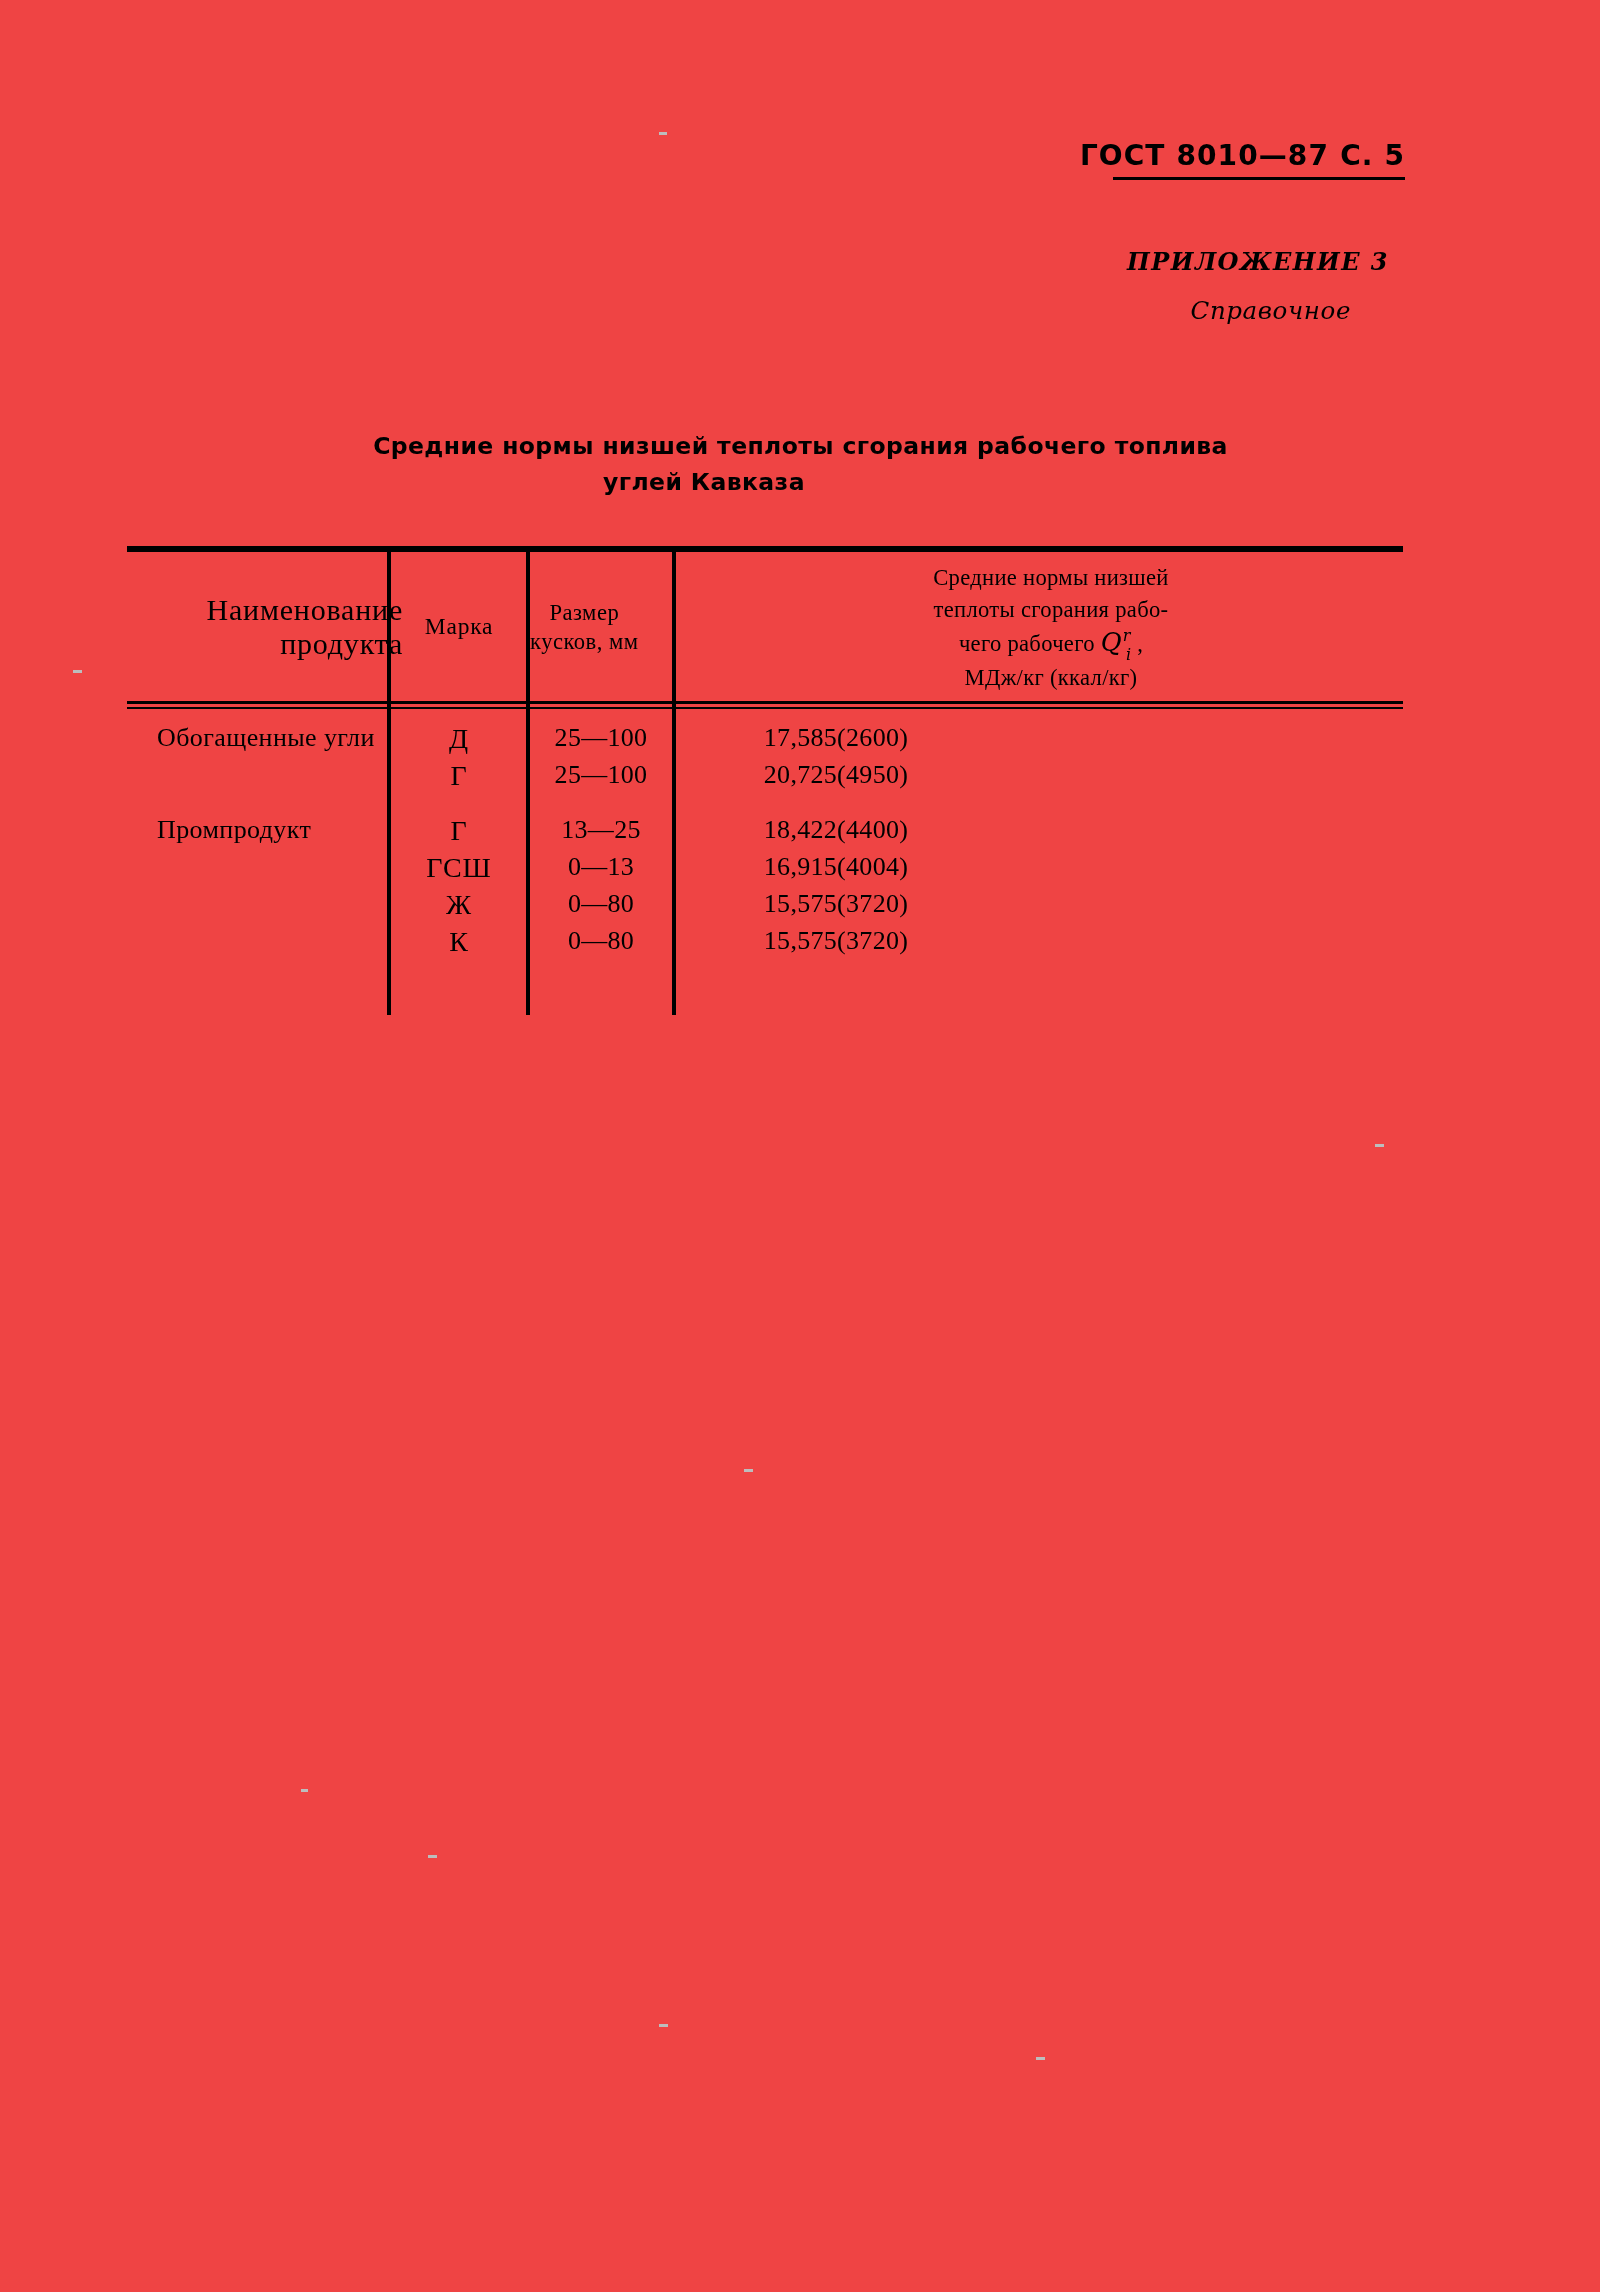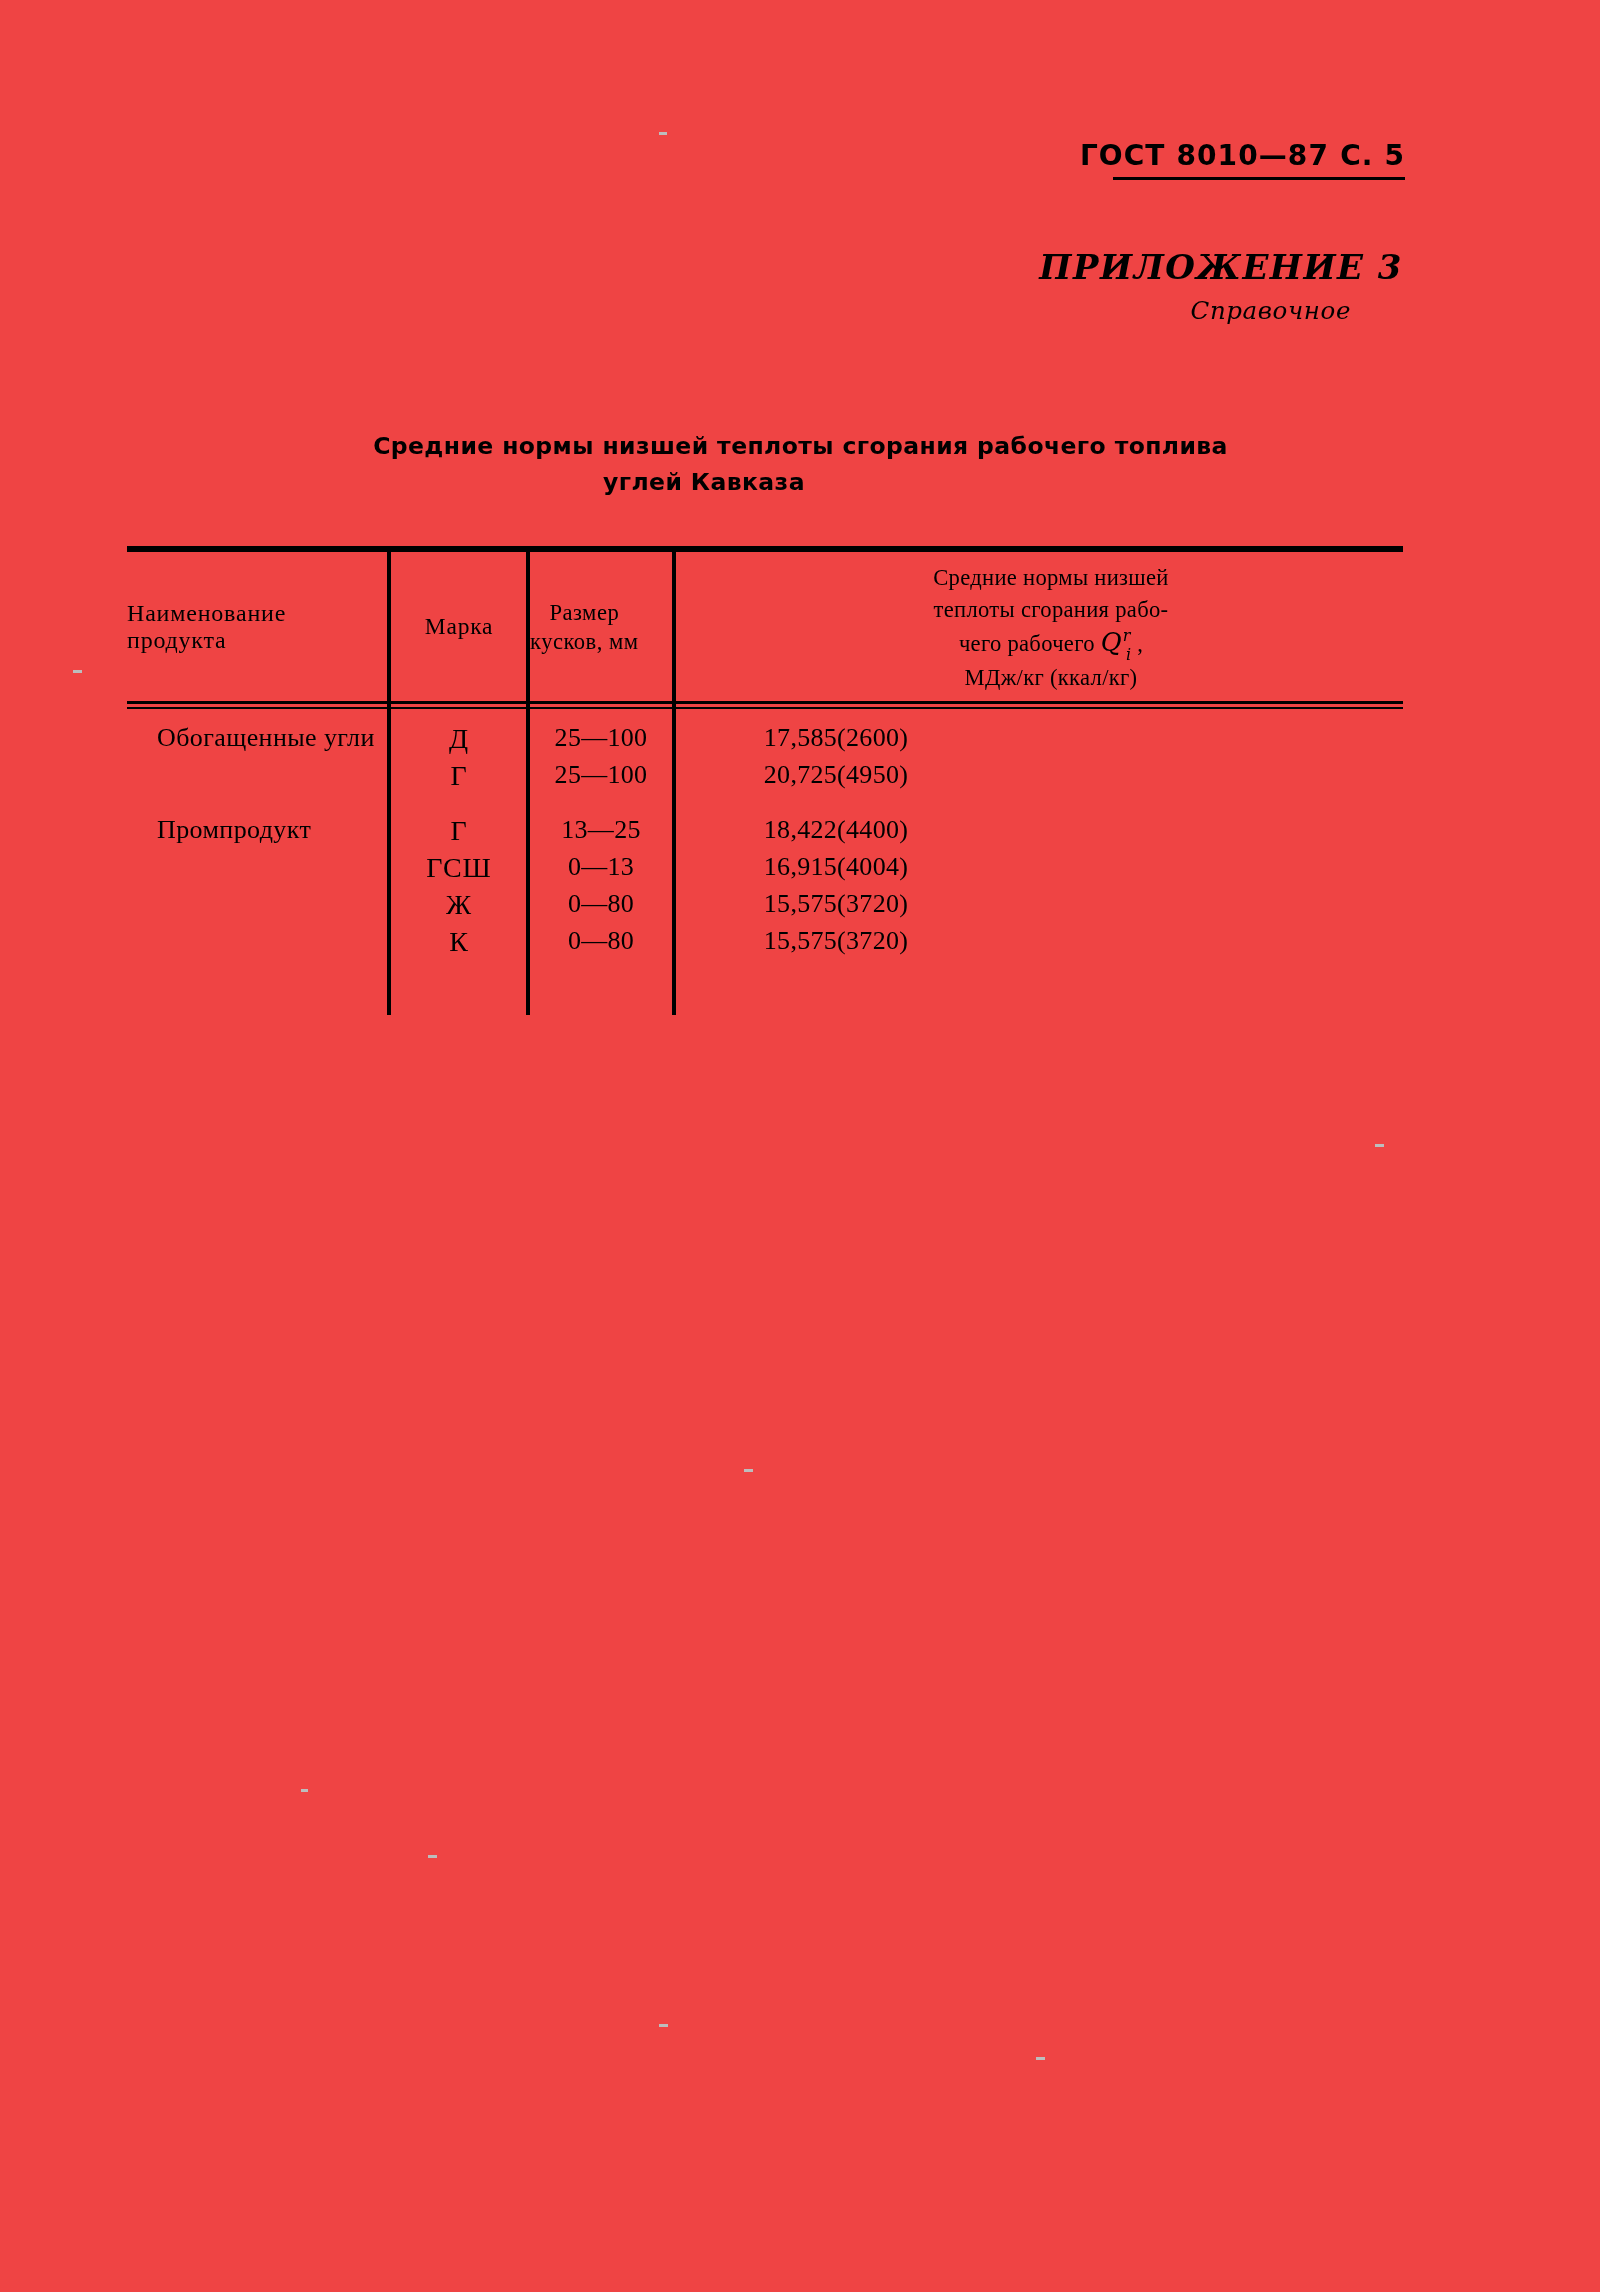--- a/index.html
+++ b/index.html
@@ -42,25 +42,25 @@
     left: 1113px;
     width: 292px;
     height: 2.8px;
     background: #000;
   }
 
   
   .appendix-title {
     position: absolute;
     top: 247px;
-    right: 198px;
+    right: 212px;
     font-family: "DejaVu Serif", "Liberation Serif", serif;
     font-style: italic;
     font-weight: bold;
-    font-size: 34px;
+    font-size: 24px;
     letter-spacing: 1.5px;
     white-space: nowrap;
   }
   .appendix-sub {
     position: absolute;
     top: 296px;
     right: 250px;
     font-family: "DejaVu Serif", "Liberation Serif", serif;
     font-style: italic;
     font-size: 24.5px;
@@ -118,23 +118,23 @@
     top: 5.6px;
     height: 463px;
   }
   .vrule.v1 { left: 260px; }
   .vrule.v2 { left: 399px; }
   .vrule.v3 { left: 545px; }
 
   
   .hdr { position: absolute; top: 5.6px; height: 150px; }
   .hdr-name {
-    left: 0; width: 260px;
+    left: 16px; width: 260px;
     display: flex; align-items: center; justify-content: center;
-    font-size: 24px; letter-spacing: 0.8px;
+    font-size: 30px; letter-spacing: 0.8px; text-align: right;
   }
   .hdr-mark {
     left: 264px; width: 136px;
     display: flex; align-items: center; justify-content: center;
     font-size: 23.5px; letter-spacing: 0.8px;
   }
   .hdr-size {
     left: 403px; width: 142px;
     display: flex; align-items: center; 
     text-align: center;

